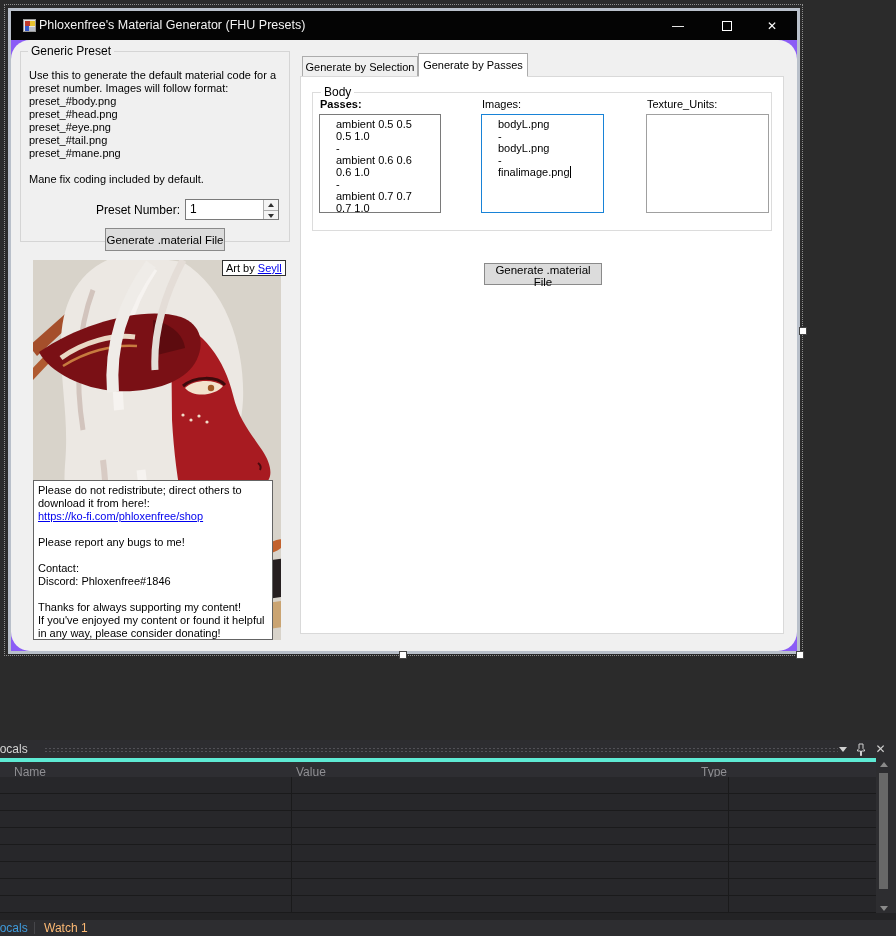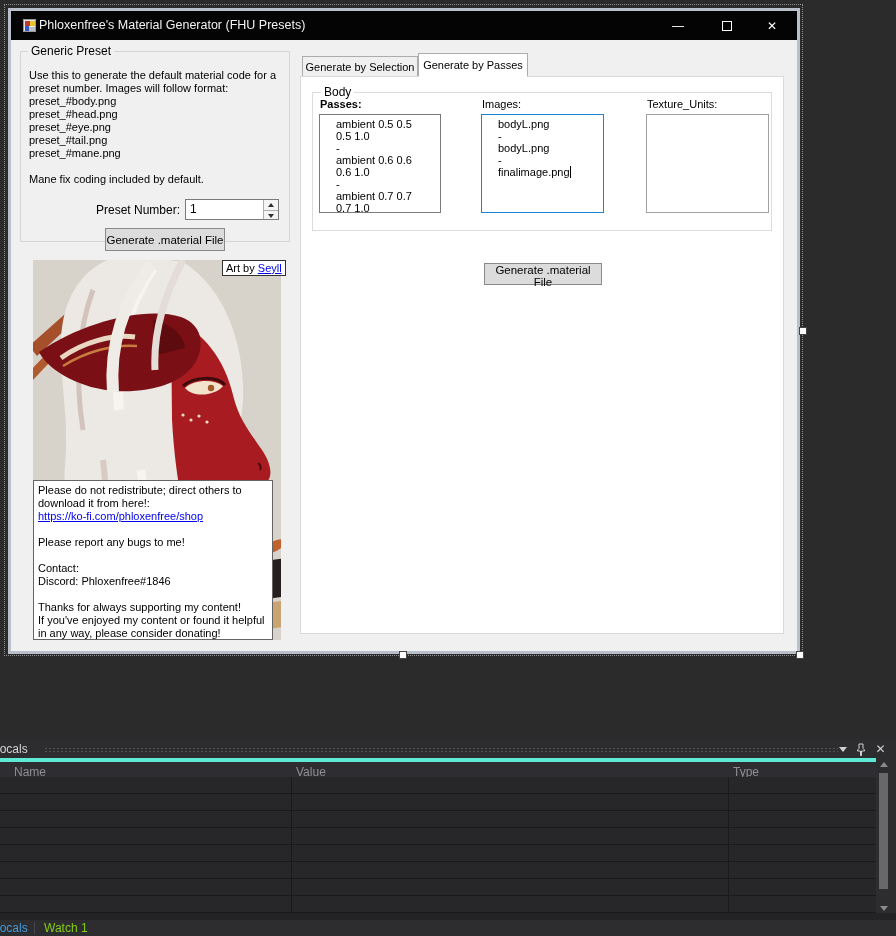--- a/index.html
+++ b/index.html
@@ -13,21 +13,21 @@
 
   
   .form-window { left:8px; top:8px; width:792px; height:646px; border:3px solid #b9c0ca;
                  background:#8b5cf6; z-index:5; }
   .titlebar { left:0; top:0; right:0; height:29px; background:#040404; color:#f2f2f2; }
   .title-text { left:28px; top:7px; font-size:12.5px; }
   .app-icon { left:12px; top:8px; width:13px; height:13px; background:#e7e7e7; border:1px solid #9a9a9a; }
   .app-icon i { position:absolute; display:block; }
   .cap-btn { top:6px; width:30px; height:18px; text-align:center; color:#fff; font-size:12px; line-height:18px; }
   .max-glyph { left:10px; top:4px; width:10px; height:10px; border:1px solid #fff; }
-  .client { left:0; top:29px; width:786px; height:611px; background:#f0f0f0; font-size:11px; color:#000; }
+  .client { left:0; top:29px; width:786px; height:611px; background:#f0f0f0; font-size:11px; color:#000;border-radius:19px; }
 
   .groupbox { border:1px solid #d5d5d5; }
   .gb-label { top:-8px; background:#f0f0f0; padding:0 3px; font-size:12px; white-space:nowrap; }
   .ml { white-space:pre-line; }
 
   .num-input { background:#fff; border:1px solid #7a7a7a; font-size:12px; }
   .num-input .val { left:4px; top:2px; }
   .spin { right:0; top:0; width:15px; height:100%; border-left:1px solid #adadad; background:#f4f4f4; }
   .spin .up, .spin .dn { position:absolute; left:0; width:100%; height:50%; }
   .spin .dn { bottom:0; border-top:1px solid #adadad; }
@@ -235,21 +235,21 @@
       <svg width="12" height="13" viewBox="0 0 12 13" style="margin-top:1px;">
         <path d="M4 1h4v4.5l1.5 1.5v1h-3v4l-.5 1-.5-1v-4h-3V7L4 5.5Z" fill="none" stroke="#d0d0d0" stroke-width="1"></path>
       </svg>
     </span>
     <span class="abs twicon" style="right:8px; font-size:12px;"><span>✕</span></span>
   </div>
 
   <div class="abs locals-header">
     <span class="abs" style="left:14px; top:3px;">Name</span>
     <span class="abs" style="left:296px; top:3px;">Value</span>
-    <span class="abs" style="left:733px; top:3px;">Type</span>
+    <span class="abs" style="left:701px; top:3px;">Type</span>
   </div>
 
   <div class="abs lgrid">
     <div class="lrow"></div>
     <div class="lrow"></div>
     <div class="lrow"></div>
     <div class="lrow"></div>
     <div class="lrow"></div>
     <div class="lrow"></div>
     <div class="lrow"></div>
@@ -262,15 +262,15 @@
     <i class="abs sb-arrow-up"></i>
     <span class="abs thumb"></span>
     <i class="abs sb-arrow-dn"></i>
   </div>
 
   <div class="abs hsb"></div>
 
   <div class="abs ltabs">
     <span class="abs" style="left:-7px; top:1px; color:#3f9bdc;">Locals</span>
     <span class="abs ltab-sep" style="left:34px;"></span>
-    <span class="abs" style="left:44px; top:1px; color:#84cc16;">Watch 1</span>
+    <span class="abs" style="left:44px; top:1px; color:#fdba74;">Watch 1</span>
   </div>
 </div>
 
 </body></html>

